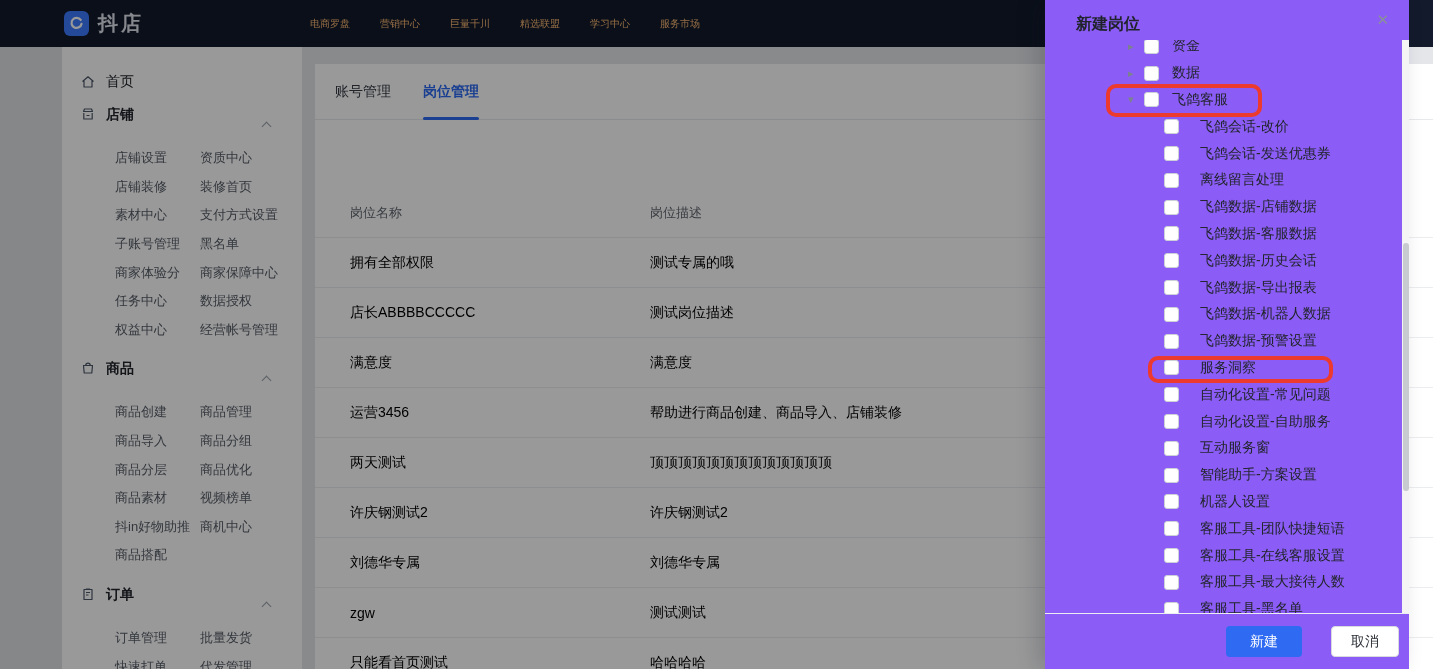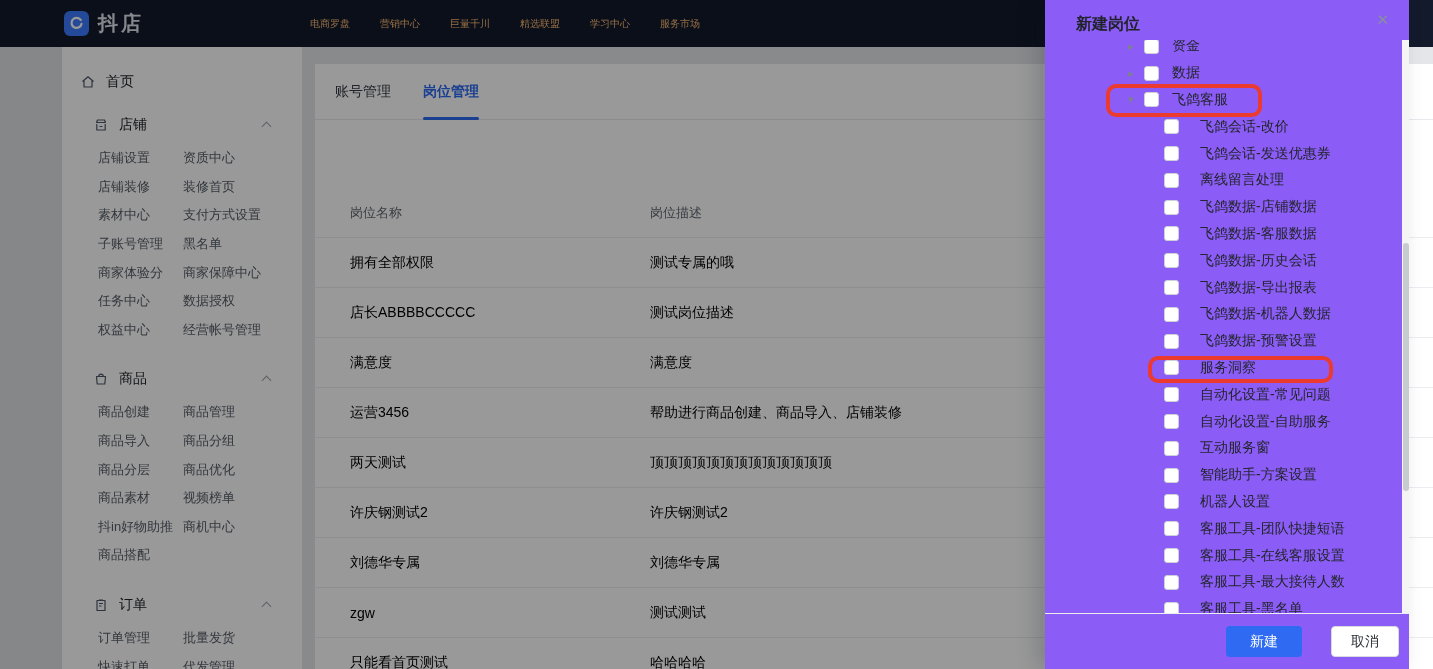--- a/index.html
+++ b/index.html
@@ -17,28 +17,28 @@
   .topnav-item { color:#fdba74; font-size:10px; cursor:pointer; white-space:nowrap; }
 
   
   .left-strip { position:absolute; top:47px; left:0; width:62px; height:622px; background:#dfe1e5; }
   .sidebar { position:absolute; top:47px; left:62px; width:240px; height:622px; background:#ffffff;
              padding-top:16px; overflow:hidden; }
   .side-home { height:38px; display:flex; align-items:center; padding-left:18px; gap:10px;
                font-size:14px; color:#20242b; cursor:pointer; }
   .side-section { margin-top:5px; }
   .side-section + .side-section { margin-top:16px; }
-  .sec-head { height:38px; display:flex; align-items:center; padding-left:31px; gap:10px;
-              font-size:14px; color:#20242b; position:relative; cursor:pointer; }
+  .sec-head { height:38px; display:flex; align-items:flex-start; padding-left:18px; gap:10px;
+              font-size:14px; color:#20242b; position:relative; cursor:pointer;font-weight:bold; }
   .sec-icon { width:16px; height:16px; flex:0 0 16px; color:#4e5969; }
   .sec-icon svg { display:block; }
   .chevron-up { position:absolute; right:32px; top:17px; width:7px; height:7px;
                 border-left:1.5px solid #9aa0a8; border-top:1.5px solid #9aa0a8;
                 transform:rotate(45deg); }
-  .sub-row { display:grid; grid-template-columns:85px auto; padding-left:36px; height:28.6px;
+  .sub-row { display:grid; grid-template-columns:85px auto; padding-left:53px; height:28.6px;
              align-items:center; }
   .sub-item { font-size:13px; color:#565d66; cursor:pointer; white-space:nowrap; }
 
   
   .card { position:absolute; top:64px; left:315px; width:1118px; height:605px; background:#ffffff; }
   .tabs { height:56px; border-bottom:1px solid #e7e9ec; display:flex; align-items:stretch;
           padding-left:20px; gap:32px; }
   .tab { font-size:14px; color:#363c45; display:flex; align-items:center; position:relative; cursor:pointer; }
   .tab.active { color:#2e6bf2; font-weight:600; }
   .tab.active::after { content:""; position:absolute; left:0; right:0; bottom:-1px; height:3px;

